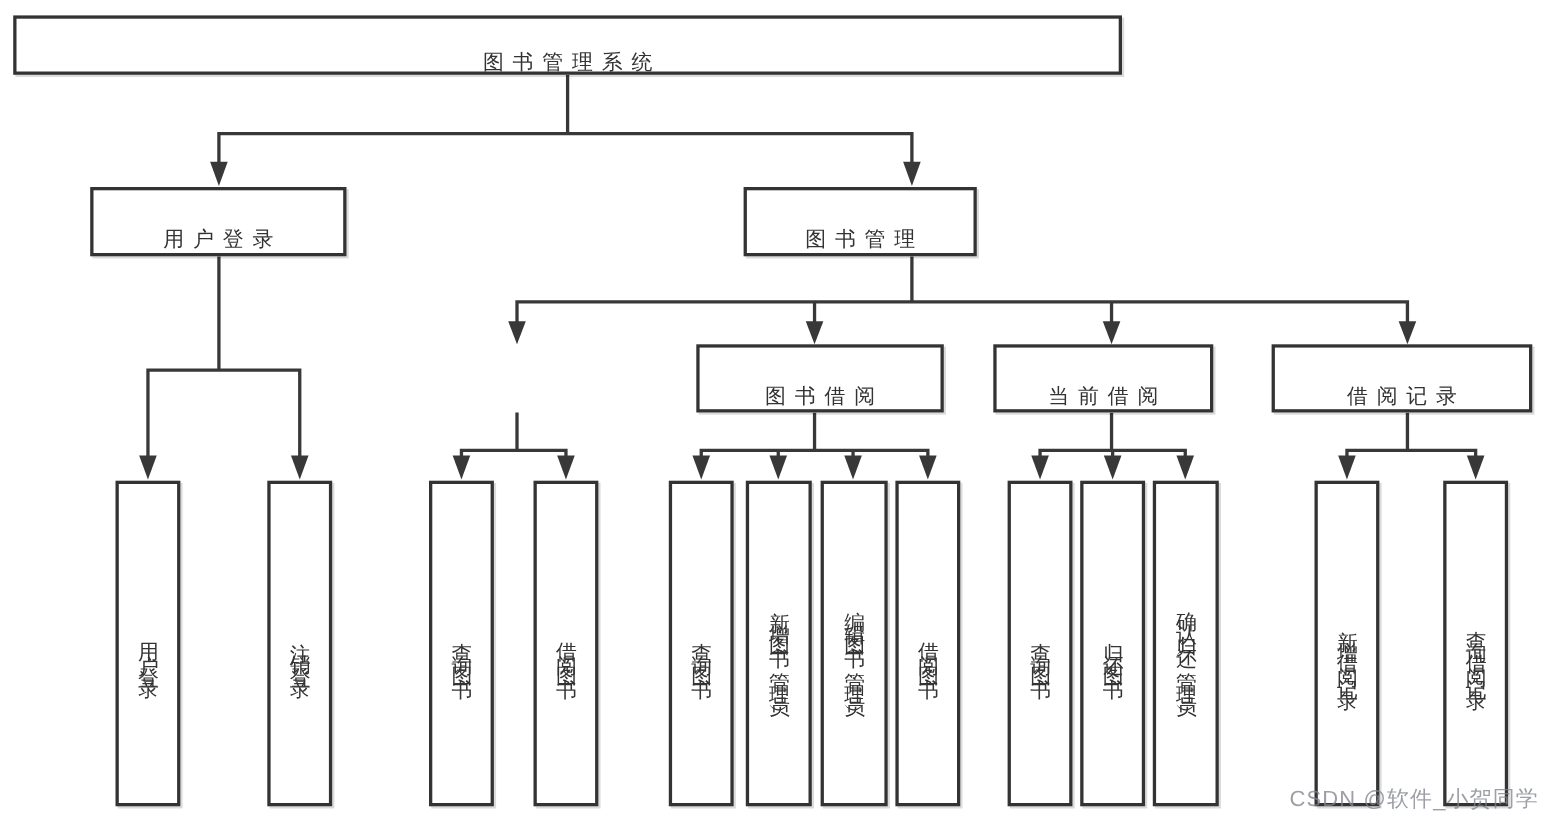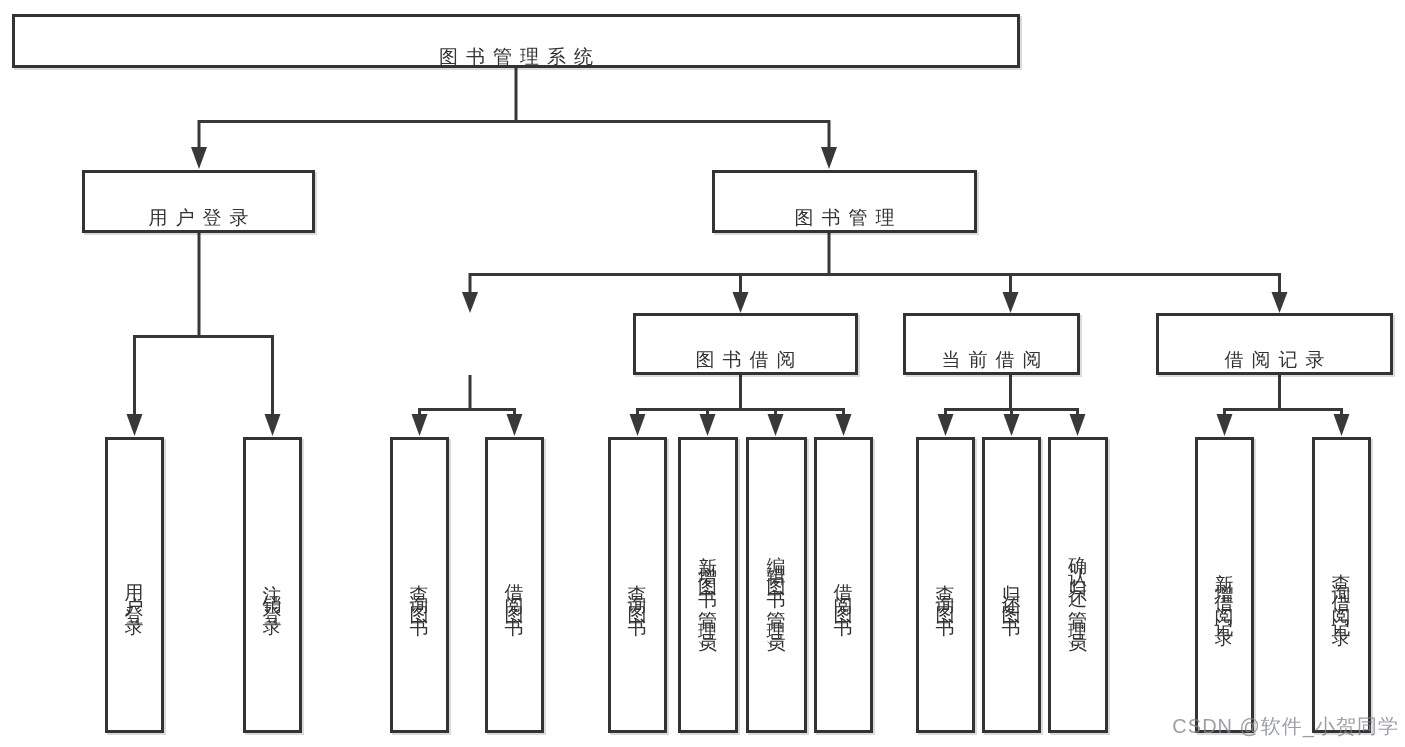--- a/index.html
+++ b/index.html
@@ -74,28 +74,28 @@
     </g>
   </svg>
 
   <div class="box h" style="left:12px;top:14px;width:1008px;height:54px">
     <span class="lbl">图书管理系统</span>
   </div>
 
   <div class="box h" style="left:82px;top:170px;width:233px;height:63px">
     <span class="lbl">用户登录</span>
   </div>
-  <div class="box h" style="left:712px;top:170px;width:265px;height:63px">
+  <div class="box h" style="left:676px;top:170px;width:212px;height:63px">
     <span class="lbl">图书管理</span>
   </div>
 
   <div class="box h" style="left:633px;top:313px;width:225px;height:62px">
     <span class="lbl">图书借阅</span>
   </div>
-  <div class="box h" style="left:903px;top:313px;width:177px;height:62px">
+  <div class="box h" style="left:903px;top:313px;width:200px;height:62px">
     <span class="lbl">当前借阅</span>
   </div>
   <div class="box h" style="left:1156px;top:313px;width:237px;height:62px">
     <span class="lbl">借阅记录</span>
   </div>
 
   <div class="box v" style="left:105px">
     <span class="vlbl">用户登录</span>
   </div>
   <div class="box v" style="left:243px">

